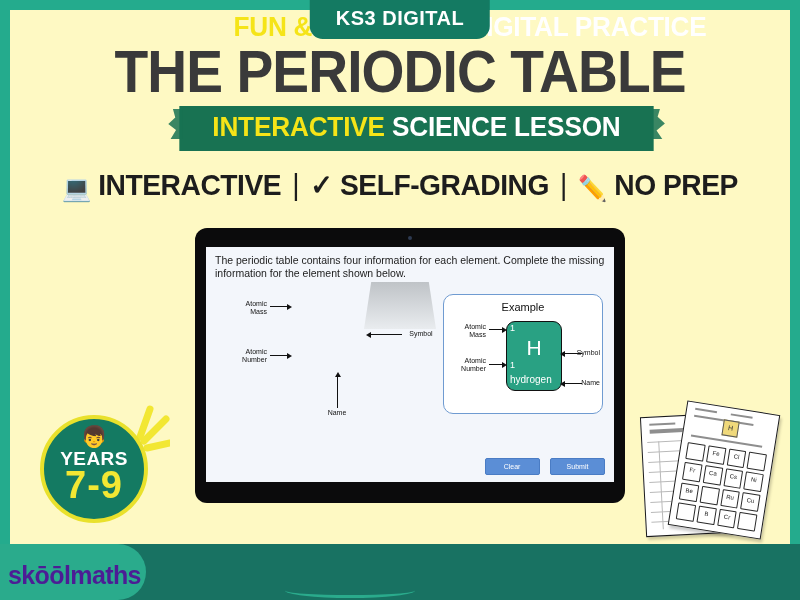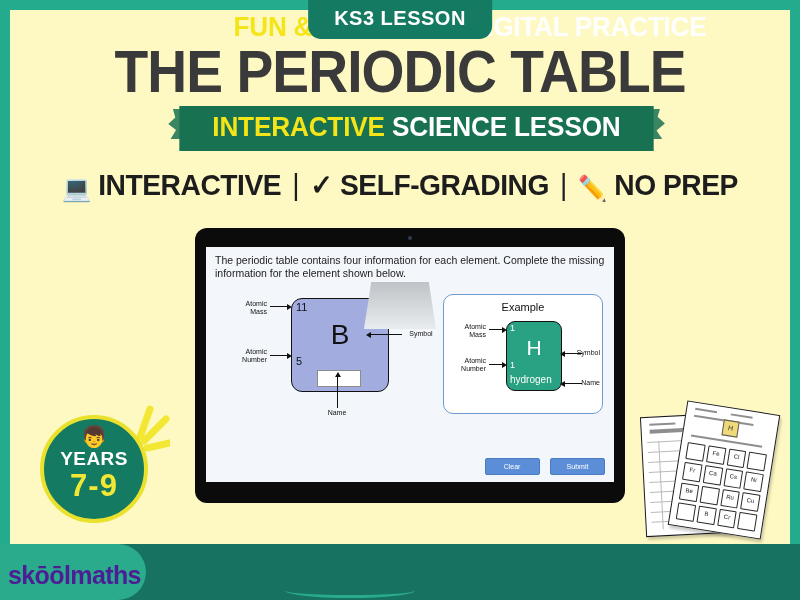--- a/index.html
+++ b/index.html
@@ -266,21 +266,21 @@
     left: 8px; top: 12px;
     width: 108px; height: 108px;
     border-radius: 50%;
     background: #147a62;
     border: 4px solid #e9e12c;
     box-sizing: border-box;
     text-align: center;
   }
   .badge .kid { font-size: 21px; line-height: 23px; margin-top: 6px; display: block; }
   .badge .yr  { font-size: 19px; font-weight: bold; color: #ffffff; line-height: 21px; letter-spacing: 0.4px; }
-  .badge .rng { font-size: 31px; font-weight: bold; color: #f2e733; line-height: 33px; letter-spacing: 1px; }
+  .badge .rng { font-size: 38px; font-weight: bold; color: #f2e733; line-height: 33px; letter-spacing: 1px; }
 
   
   .sheets { position: absolute; left: 625px; top: 393px; width: 165px; height: 145px; }
   .sheet {
     position: absolute;
     background: #ffffff;
     border: 1.5px solid #1b1b1b;
     box-shadow: 2px 3px 3px rgba(0,0,0,.2);
   }
   .sheet-a { left: 8px; top: 12px; width: 84px; height: 118px; transform: rotate(-3deg); }
@@ -396,26 +396,20 @@
           <div class="diagram">
 
             <div class="lbl lbl-l" style="left:8px; top:16px; width:44px;">Atomic
 Mass</div>
             <div class="arrow-h right" style="left:55px; top:22px; width:18px;"></div>
 
             <div class="lbl lbl-l" style="left:4px; top:64px; width:48px;">Atomic
 Number</div>
             <div class="arrow-h right" style="left:55px; top:71px; width:18px;"></div>
 
-            <div class="elem-box" style="left:76px; top:14px; width:96px; height:92px;">
-              <div class="elem-mass">11</div>
-              <div class="elem-sym">B</div>
-              <div class="elem-num">5</div>
-              <div class="name-input"></div>
-            </div>
 
             <div class="arrow-h left" style="left:155px; top:50px; width:32px;"></div>
             <div class="lbl" style="left:188px; top:46px; width:36px;">Symbol</div>
 
             <div class="arrow-v" style="left:122px; top:92px; height:32px;"></div>
             <div class="lbl" style="left:104px; top:125px; width:36px;">Name</div>
 
             <div class="example-card" style="left:228px; top:10px; width:158px; height:118px;">
               <div class="example-title">Example</div>
 
@@ -537,21 +531,21 @@
           <div class="pt-cell">
               <span></span>
             </div>
         </div>
       </div>
     </div>
 
   </div>
 
   <div class="tag-strip"></div>
-  <div class="ks3-tag">KS3 LESSON</div>
+  <div class="ks3-tag">KS3 DIGITAL</div>
 
   <div class="bottom-band"></div>
   <div class="swoosh"></div>
   <div class="band-text">
     <span class="hl">FUN &amp; EFFECTIVE</span>
     <span class="wt">DIGITAL PRACTICE</span>
   </div>
   <div class="logo-pill">
     <span>skōōlmaths</span>
   </div>

